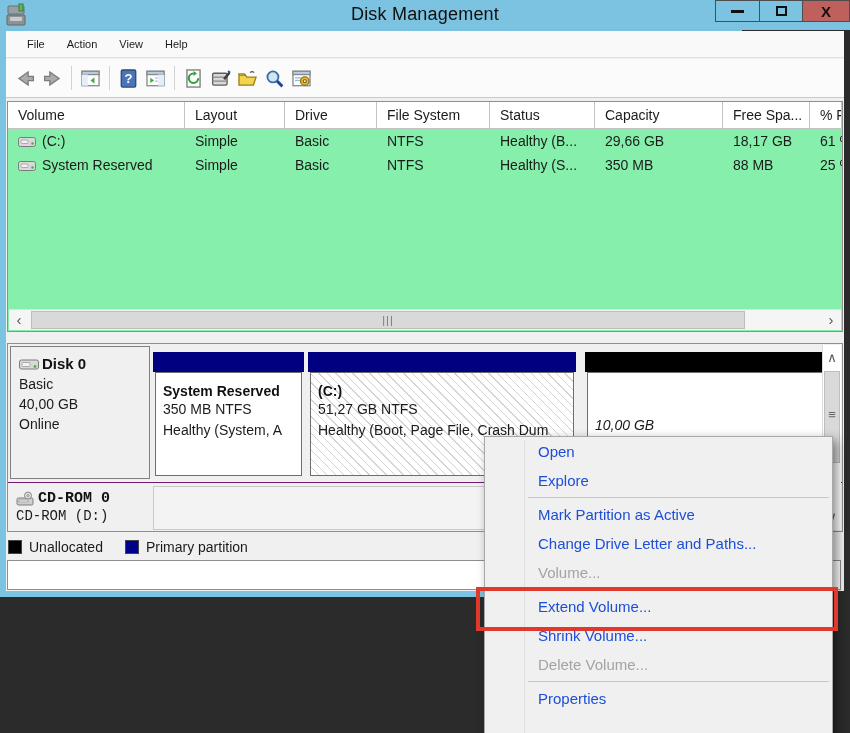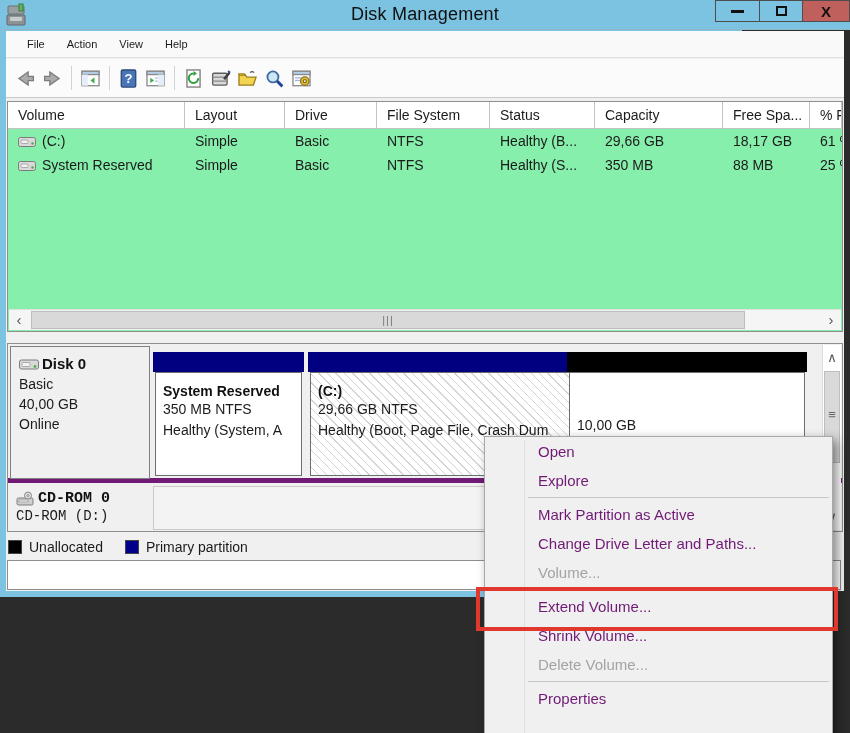--- a/index.html
+++ b/index.html
@@ -43,21 +43,21 @@
   .w0{width:177px}.w1{width:100px}.w2{width:92px}.w3{width:113px}.w4{width:105px}.w5{width:128px}.w6{width:87px}.w7{width:32px}
 
   
   .hscroll { position:absolute; left:1px; bottom:1px; width:832px; height:21px; background:#f5f5f5; border-top:1px solid #e0e0e0; }
   .hs-arrow { position:absolute; top:0; width:20px; height:20px; color:#555; font-size:15px; text-align:center; line-height:19px; }
   .hs-arrow.left { left:0; } .hs-arrow.right { right:0; }
   .hs-thumb { position:absolute; left:22px; top:1px; width:714px; height:18px; background:#d9d9d9; border:1px solid #bdbdbd; text-align:center; color:#777; font-size:11px; line-height:16px; letter-spacing:1px; }
 
   
   .graph { position:absolute; left:1px; top:312px; width:836px; height:189px; background:#f0f0f0; border:1px solid #8e8e8e; }
-  .disk-row { position:absolute; left:0; top:0; width:100%; height:139px; border-bottom:5px solid #701a75; }
+  .disk-row { position:absolute; left:0; top:0; width:100%; height:139px; border-bottom:1px solid #701a75; }
   .disk-label { position:absolute; left:2px; top:2px; width:140px; height:133px; background:#f0f0f0; border:1px solid #808080; padding:8px 0 0 8px; }
   .disk-label .dname { font-size:15px; font-weight:bold; color:#111; display:flex; align-items:center; gap:3px; }
   .disk-label .dname svg { width:20px; height:14px; }
   .disk-label .dline { font-size:14px; color:#1b1b1b; line-height:20px; }
   .dl-lines { margin-top:2px; }
 
   .part { position:absolute; top:8px; height:124px; }
   .part .strip { position:absolute; left:0; right:0; top:0; height:20px; }
   .part .pbody { position:absolute; left:2px; right:2px; top:20px; bottom:0; background:#fff; border:1px solid #6e6e6e; overflow:hidden; padding:10px 0 0 7px; }
   .part .pname { font-size:14px; font-weight:bold; color:#111; white-space:nowrap; }
@@ -85,21 +85,21 @@
   .swatch { width:14px; height:14px; border:1px solid #444; margin-right:7px; }
   .swatch.unalloc { background:#000000; }
   .swatch.primary { background:#00008b; margin-left:22px; }
 
   
   .statusbar { position:absolute; left:1px; top:529px; width:834px; height:30px; background:#ffffff; border:1px solid #8e8e8e; }
 
   
   .ctxmenu { position:absolute; left:484px; top:436px; width:349px; height:320px; background:#f0f0f0; border:1px solid #a8a8a8; box-shadow:4px 4px 10px rgba(0,0,0,0.45); z-index:10; padding-top:0; }
   .ctxmenu::before { content:""; position:absolute; left:39px; top:3px; bottom:3px; width:1px; background:#dfdfdf; }
-  .ctx-item { height:29px; line-height:29px; padding-left:53px; font-size:15px; color:#701a75; white-space:nowrap; position:relative; }
+  .ctx-item { height:29px; line-height:29px; padding-left:53px; font-size:15px; color:#1d4ed8; white-space:nowrap; position:relative; }
   .ctx-item.disabled { color:#a3a3a3; }
   .ctx-sep { height:5px; position:relative; }
   .ctx-sep::after { content:""; position:absolute; left:43px; right:3px; top:2px; height:1px; background:#c6c6c6; }
 
   
   .redbox { position:absolute; left:476px; top:587px; width:362px; height:44px; border:4px solid #e0382c; z-index:11; pointer-events:none; }
 </style>
 </head>
 <body>
 
@@ -294,26 +294,26 @@
             <div class="pname">System Reserved</div>
             <div class="pline">350 MB NTFS</div>
             <div class="pline">Healthy (System, A</div>
           </div>
         </div>
 
         <div class="part" style="left:300px; width:268px;">
           <div class="strip strip-primary"></div>
           <div class="pbody hatched">
             <div class="pname">(C:)</div>
-            <div class="pline">29,66 GB NTFS</div>
+            <div class="pline">51,27 GB NTFS</div>
             <div class="pline">Healthy (Boot, Page File, Crash Dum</div>
           </div>
         </div>
 
-        <div class="part" style="left:559px; width:240px;">
+        <div class="part" style="left:577px; width:240px;font-style:italic;">
           <div class="strip strip-unalloc"></div>
           <div class="pbody unalloc-body">
             <div class="pline">10,00 GB</div>
             <div class="pline">Unallocated</div>
           </div>
         </div>
       </div>
 
       <div class="cd-row">
         <div class="cd-label">

